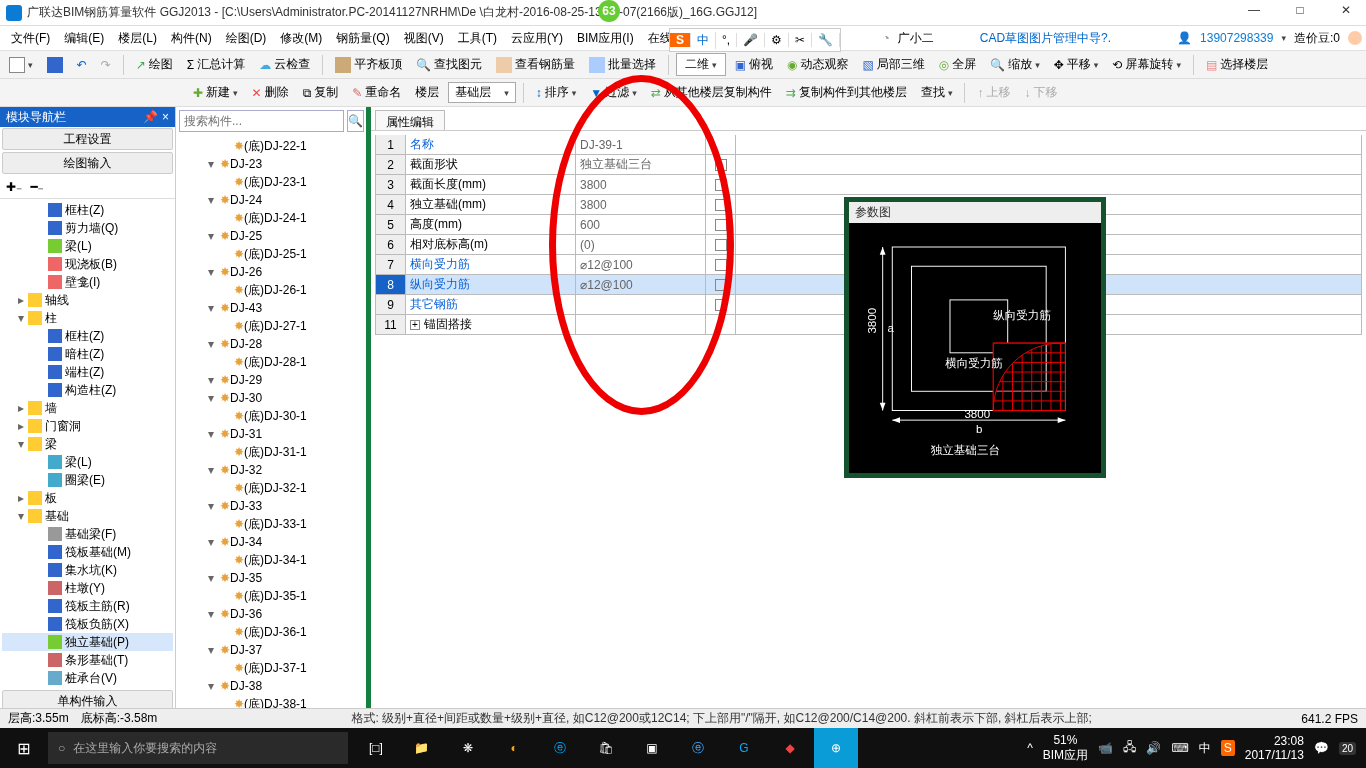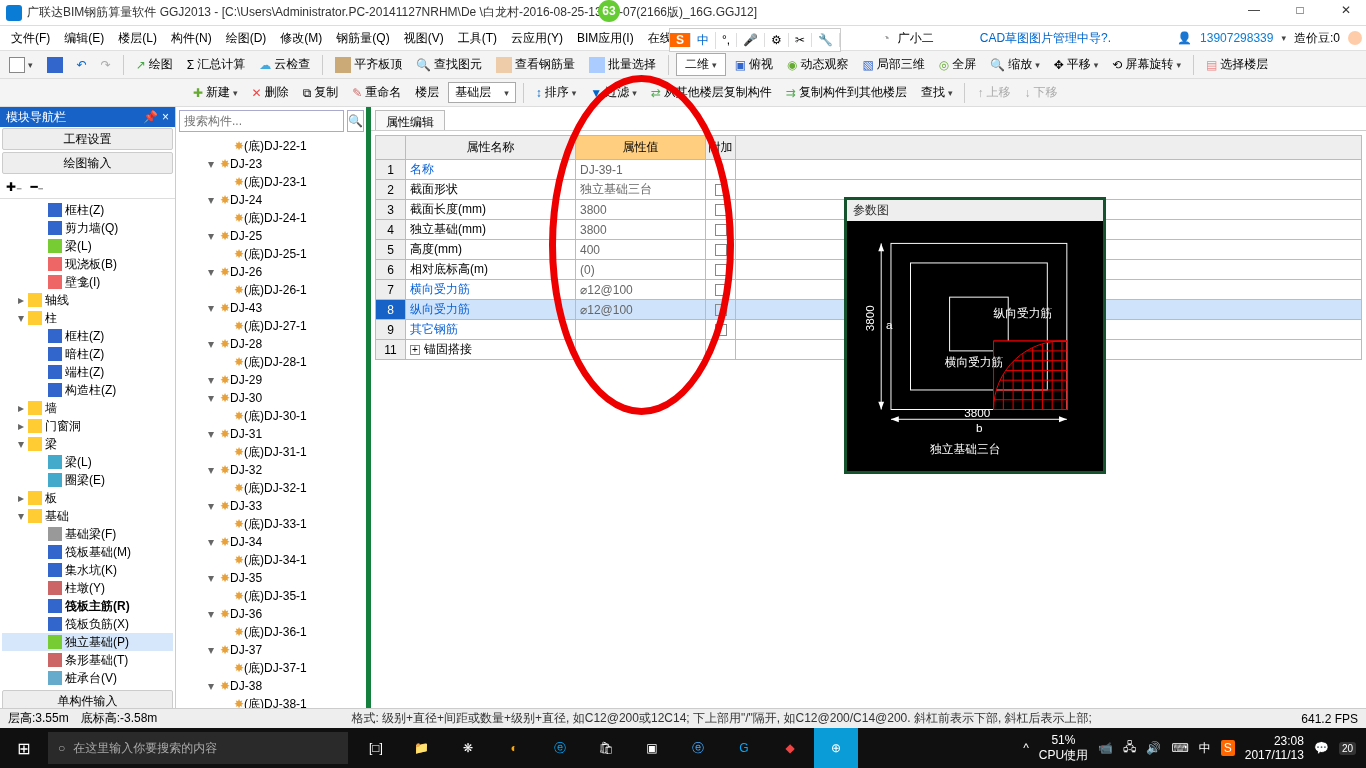--- a/index.html
+++ b/index.html
@@ -51,21 +51,21 @@
 .grid-row { display: flex; border: 1px solid #bbb; border-top: none; height: 20px; align-items: stretch; }
 .grid-row .gc { border-right: 1px solid #bbb; padding: 2px 4px; display: flex; align-items: center; }
 .gc-num { width: 30px; background: #eee; justify-content: center; }
 .gc-name { width: 170px; }
 .gc-val { width: 130px; color: #666; }
 .gc-add { width: 30px; justify-content: center; }
 .grid-row.sel { background: #cfe3fb; }
 .grid-row.sel .gc-num { background: #1662c6; color:#fff; }
 .chk { width: 12px; height: 12px; border: 1px solid #888; }
 .link { color: #0a62d6; }
-.preview { position: absolute; right: 260px; top: 90px; width: 262px; border: 3px solid #14532d; background: #000; }
+.preview { position: absolute; right: 260px; top: 90px; width: 262px; border: 5px solid #14532d; background: #000; }
 .preview .pv-title { background: #eee; color: #333; padding: 2px 6px; }
 .preview .pv-body { height: 250px; background: #000; position: relative; }
 .red-circle { position: absolute; left: 549px; top: 75px; width: 185px; height: 340px; border: 7px solid #e00; border-radius: 50%; pointer-events: none; z-index: 100; }
 .status-bottom { position: absolute; left: 0; right: 0; bottom: 40px; height: 20px; background: #eee; display: flex; align-items: center; padding: 0 8px; gap: 12px; border-top: 1px solid #ccc; font-size: 12px; }
 .status-bottom .hint { flex: 1; margin-left: 182px; color: #333; }
 .taskbar { position: absolute; left: 0; right: 0; bottom: 0; height: 40px; background: #101010; display: flex; align-items: center; color: #fff; }
 .taskbar .win { width: 48px; text-align: center; font-size: 16px; }
 .taskbar .search { width: 300px; height: 32px; background: #2a2a2a; display: flex; align-items: center; padding: 0 10px; color: #aaa; gap: 8px; }
 .taskbar .tb-apps { display: flex; gap: 2px; margin-left: 6px; }
 .task-icon { width: 44px; height: 40px; display: flex; align-items: center; justify-content: center; }
@@ -279,21 +279,21 @@
         <div class="tree-item" style="padding-left: 16px;"><span style="width:10px;color:#666">▸</span><span class="ti-icon" style="background:#fc3"></span>门窗洞</div>
         <div class="tree-item" style="padding-left: 16px;"><span style="width:10px;color:#666">▾</span><span class="ti-icon" style="background:#fc3"></span>梁</div>
         <div class="tree-item" style="padding-left: 36px;"><span style="width:10px"></span><span class="ti-icon" style="background:#4ac"></span>梁(L)</div>
         <div class="tree-item" style="padding-left: 36px;"><span style="width:10px"></span><span class="ti-icon" style="background:#4ac"></span>圈梁(E)</div>
         <div class="tree-item" style="padding-left: 16px;"><span style="width:10px;color:#666">▸</span><span class="ti-icon" style="background:#fc3"></span>板</div>
         <div class="tree-item" style="padding-left: 16px;"><span style="width:10px;color:#666">▾</span><span class="ti-icon" style="background:#fc3"></span>基础</div>
         <div class="tree-item" style="padding-left: 36px;"><span style="width:10px"></span><span class="ti-icon" style="background:#999"></span>基础梁(F)</div>
         <div class="tree-item" style="padding-left: 36px;"><span style="width:10px"></span><span class="ti-icon" style="background:#36c"></span>筏板基础(M)</div>
         <div class="tree-item" style="padding-left: 36px;"><span style="width:10px"></span><span class="ti-icon" style="background:#36c"></span>集水坑(K)</div>
         <div class="tree-item" style="padding-left: 36px;"><span style="width:10px"></span><span class="ti-icon" style="background:#c66"></span>柱墩(Y)</div>
-        <div class="tree-item" style="padding-left: 36px; font-weight: bold;"><span style="width:10px"></span><span class="ti-icon" style="background:#36c"></span>筏板主筋(R)</div>
+        <div class="tree-item" style="padding-left: 36px;"><span style="width:10px"></span><span class="ti-icon" style="background:#36c"></span>筏板主筋(R)</div>
         <div class="tree-item" style="padding-left: 36px;"><span style="width:10px"></span><span class="ti-icon" style="background:#36c"></span>筏板负筋(X)</div>
         <div class="tree-item sel" style="padding-left: 36px;"><span style="width:10px"></span><span class="ti-icon" style="background:#7c3"></span>独立基础(P)</div>
         <div class="tree-item" style="padding-left: 36px;"><span style="width:10px"></span><span class="ti-icon" style="background:#c66"></span>条形基础(T)</div>
         <div class="tree-item" style="padding-left: 36px;"><span style="width:10px"></span><span class="ti-icon" style="background:#6ac"></span>桩承台(V)</div>
         <div class="tree-item" style="padding-left: 36px;"><span style="width:10px"></span>承台梁(F)</div>
       </div>
     <div class="panel-btn">单构件输入</div>
     <div class="panel-btn">报表预览</div>
   </div>
 
@@ -457,26 +457,20 @@
           <span>(底)DJ-39-1</span>
         </div>
       </div>
   </div>
 
   <div class="prop-area">
     <div class="prop-tab">
         <div class="tab">属性编辑</div>
       </div>
     <div class="prop-grid">
-      <div class="grid-header">
-        <div class="gh gh-num"></div>
-        <div class="gh gh-name">属性名称</div>
-        <div class="gh gh-val">属性值</div>
-        <div class="gh gh-add">附加</div>
-      </div>
       <div id="grid-rows">
           <div class="grid-row">
             <div class="gc gc-num">1</div>
             <div class="gc gc-name link">名称</div>
             <div class="gc gc-val">DJ-39-1</div>
             <div class="gc gc-add"></div>
           </div>
           <div class="grid-row">
             <div class="gc gc-num">2</div>
             <div class="gc gc-name">截面形状</div>
@@ -497,21 +491,21 @@
             <div class="gc gc-num">4</div>
             <div class="gc gc-name">独立基础(mm)</div>
             <div class="gc gc-val">3800</div>
             <div class="gc gc-add">
               <span class="chk"></span>
             </div>
           </div>
           <div class="grid-row">
             <div class="gc gc-num">5</div>
             <div class="gc gc-name">高度(mm)</div>
-            <div class="gc gc-val">400</div>
+            <div class="gc gc-val">600</div>
             <div class="gc gc-add">
               <span class="chk"></span>
             </div>
           </div>
           <div class="grid-row">
             <div class="gc gc-num">6</div>
             <div class="gc gc-name">相对底标高(m)</div>
             <div class="gc gc-val">(0)</div>
             <div class="gc gc-add">
               <span class="chk"></span>
@@ -608,21 +602,21 @@
     <div class="task-icon">▣</div>
     <div class="task-icon" style="color:#4af">ⓔ</div>
     <div class="task-icon" style="color:#0af">G</div>
     <div class="task-icon" style="color:#e44">◆</div>
     <div class="task-icon" style="background:#0a9cd6">⊕</div>
   </div>
   <div class="tray">
     <span>^</span>
     <div style="text-align:center">
       <div>51%</div>
-      <div>CPU使用</div>
+      <div>BIM应用</div>
     </div>
     <span>📹</span>
     <span>🖧</span>
     <span>🔊</span>
     <span>⌨</span>
     <span>中</span>
     <span style="background:#f60;padding:1px 3px;border-radius:2px">S</span>
     <div class="time">
       <div>23:08</div>
       <div>2017/11/13</div>

